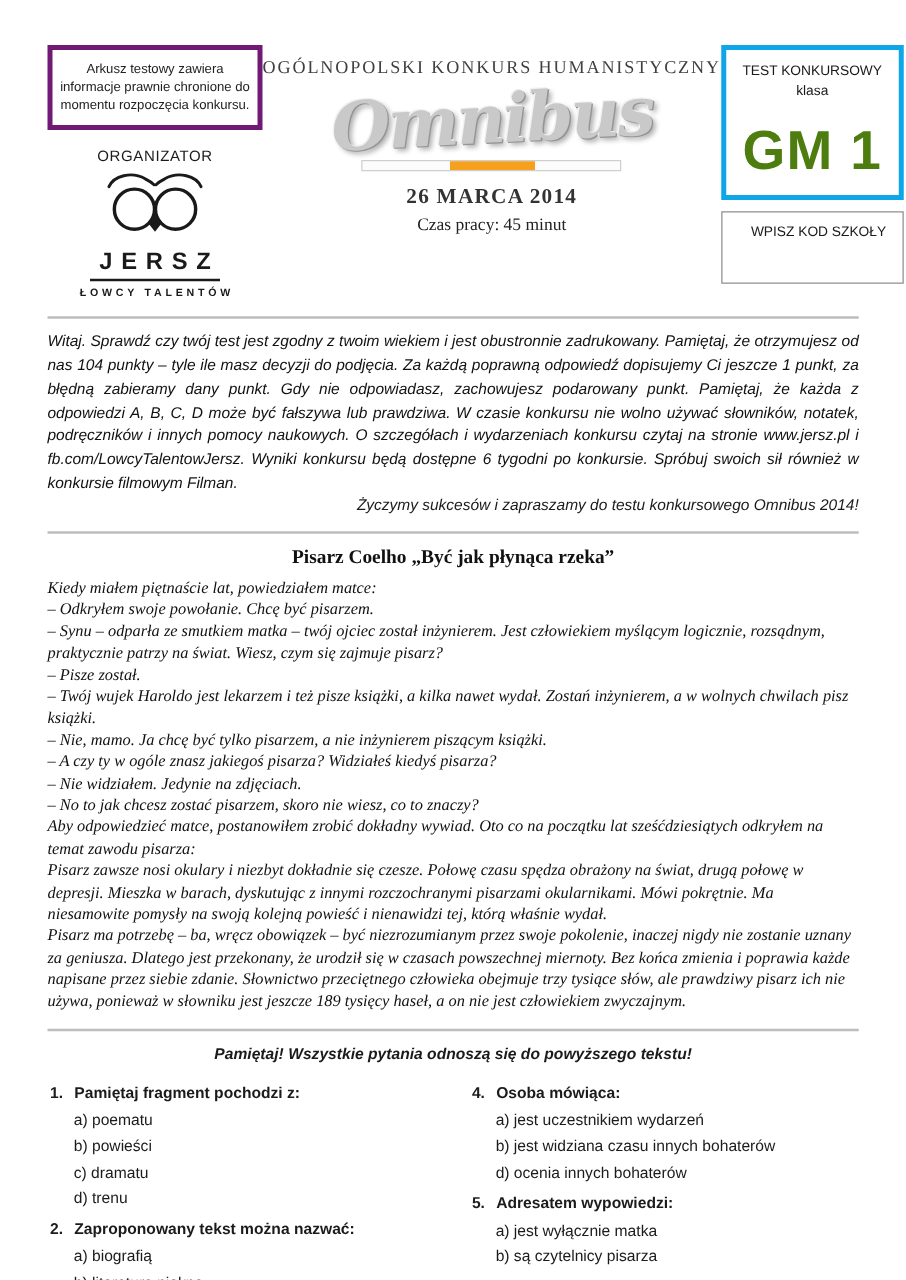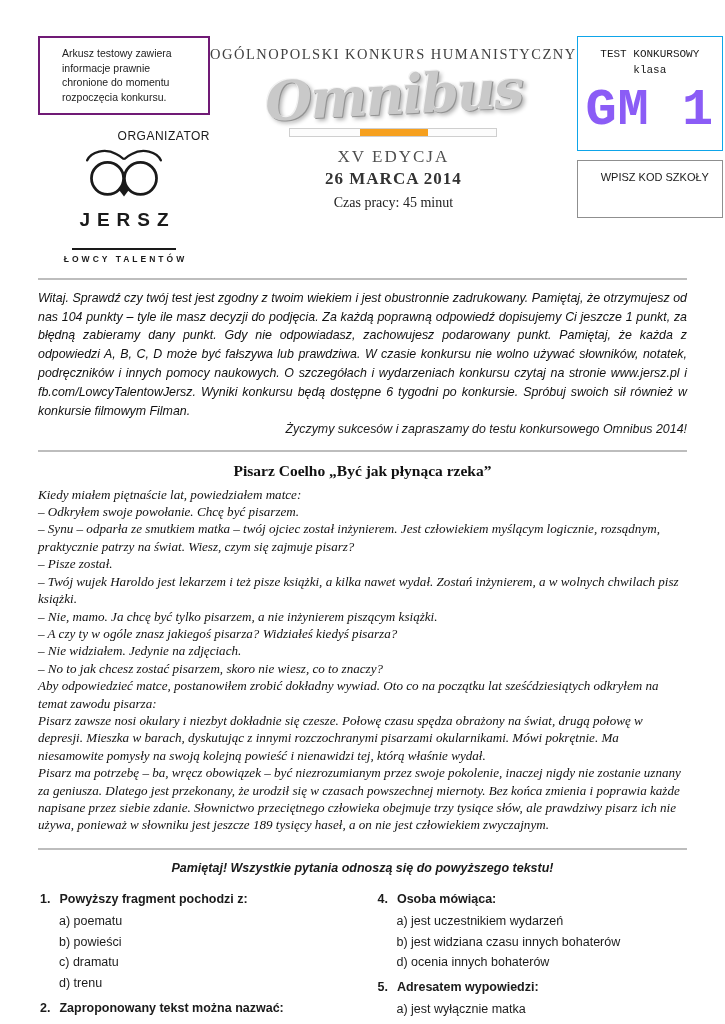--- a/index.html
+++ b/index.html
@@ -7,28 +7,28 @@
     width:725px; height:1024px; box-sizing:border-box;
     margin:0 auto; background:#fff; overflow:hidden;
     padding:36px 38px 0 38px;
     font-family:"Liberation Sans", sans-serif; color:#1b1b1b;
   }
 
   
   .header { display:flex; align-items:flex-start; }
   .h-left { width:172px; flex:0 0 172px; }
   .notice-box {
-    border:2px solid #701a75; padding:8px 22px; 
+    border:4px solid #701a75; padding:8px 6px; text-align:center;
     font-size:10.5px; line-height:1.4; color:#222;
   }
-  .organizer-label { text-align:right; font-size:12px; letter-spacing:0.5px; margin-top:14px; }
+  .organizer-label { text-align:center; font-size:12px; letter-spacing:0.5px; margin-top:14px; }
   .owl-wrap { text-align:center; margin-top:4px; }
   .jersz {
     display:inline-block; font-weight:bold; font-size:19px; letter-spacing:7px;
-    text-indent:7px; border-bottom:2px solid #1a1a1a; padding-bottom:17px; color:#1a1a1a;
+    text-indent:7px; border-bottom:2px solid #1a1a1a; padding-bottom:2px; color:#1a1a1a;
   }
   .tagline { font-size:8.5px; font-weight:bold; letter-spacing:3px; text-indent:3px; margin-top:4px; color:#1a1a1a; }
 
   .h-center { flex:1 1 auto; text-align:center; padding-top:10px; }
   .contest-title {
     font-family:"Liberation Serif", serif; font-size:14.5px;
     color:#404040; letter-spacing:1.5px; white-space:nowrap;
   }
   .omnibus {
     display:inline-block; font-family:"DejaVu Serif", serif; font-style:italic; font-weight:bold;
@@ -36,23 +36,23 @@
     text-shadow:-1px -1px 0 #f1f1f1, 1px 1px 0 #949494, 3px 3px 4px rgba(0,0,0,0.30);
     transform:rotate(-3deg); margin-top:4px;
   }
   .logo-bar { width:206px; height:7px; border:1px solid #cfcfcf; background:#fcfcfc; margin:4px auto 10px auto; position:relative; }
   .logo-bar-fill { position:absolute; top:0; bottom:0; left:34%; width:33%; }
   .edition { font-family:"Liberation Serif", serif; font-size:17px; letter-spacing:2px; color:#4f4f4f; margin-top:4px; }
   .date    { font-family:"Liberation Serif", serif; font-size:17px; font-weight:bold; letter-spacing:1px; color:#333; margin-top:2px; }
   .time    { font-family:"Liberation Serif", serif; font-size:14px; color:#222; margin-top:6px; }
 
   .h-right { width:146px; flex:0 0 146px; display:flex; flex-direction:column; gap:9px; }
-  .test-box { border:1px solid #0ea5e9; text-align:center; padding:10px 4px 10px 4px;font-family:Liberation Mono, monospace; }
+  .test-box { border:4px solid #0ea5e9; text-align:center; padding:10px 4px 10px 4px; }
   .test-box .l1, .test-box .l2 { font-size:11px; line-height:1.45; color:#1a1a1a; }
-  .gm { font-size:52px; font-weight:bold; letter-spacing:1px; margin-top:2px; color:#8b5cf6; }
+  .gm { font-size:44px; font-weight:bold; letter-spacing:1px; margin-top:14px; color:#4d7c0f; }
   .code-box { border:1px solid #8f8f8f; text-align:center; padding:10px 4px 4px 14px; }
   .code-box .label { font-size:11px; color:#1a1a1a; }
   .code-box .write-area { height:30px; }
 
   
   .rule { border:none; border-top:2px solid #bdbdbd; margin:14px 0 0 0; }
 
   
   .intro {
     margin-top:9px; font-style:italic; font-size:12.4px; line-height:1.52;
@@ -105,21 +105,20 @@
     </div>
 
     <div class="h-center">
       <div class="contest-title">OGÓLNOPOLSKI KONKURS HUMANISTYCZNY</div>
       <div>
         <span class="omnibus">Omnibus</span>
       </div>
       <div class="logo-bar">
         <span class="logo-bar-fill" style="background: rgb(246, 160, 30);"></span>
       </div>
-      <div class="edition">XV EDYCJA</div>
       <div class="date">26 MARCA 2014</div>
       <div class="time">Czas pracy: 45 minut</div>
     </div>
 
     <div class="h-right">
       <div class="test-box">
         <div class="l1">TEST KONKURSOWY</div>
         <div class="l2">klasa</div>
         <div class="gm">GM 1</div>
       </div>
@@ -155,21 +154,21 @@
 
   <div class="reminder">Pamiętaj! Wszystkie pytania odnoszą się do powyższego tekstu!</div>
 
   <div class="questions">
 
     <div class="q-col">
 
       <div class="question">
         <div class="q-head">
           <span class="q-num">1.</span>
-          <span>Powyższy fragment pochodzi z:</span>
+          <span>Pamiętaj fragment pochodzi z:</span>
         </div>
         <div class="q-opt">a) poematu</div>
         <div class="q-opt">b) powieści</div>
         <div class="q-opt">c) dramatu</div>
         <div class="q-opt">d) trenu</div>
       </div>
 
       <div class="question">
         <div class="q-head">
           <span class="q-num">2.</span>

